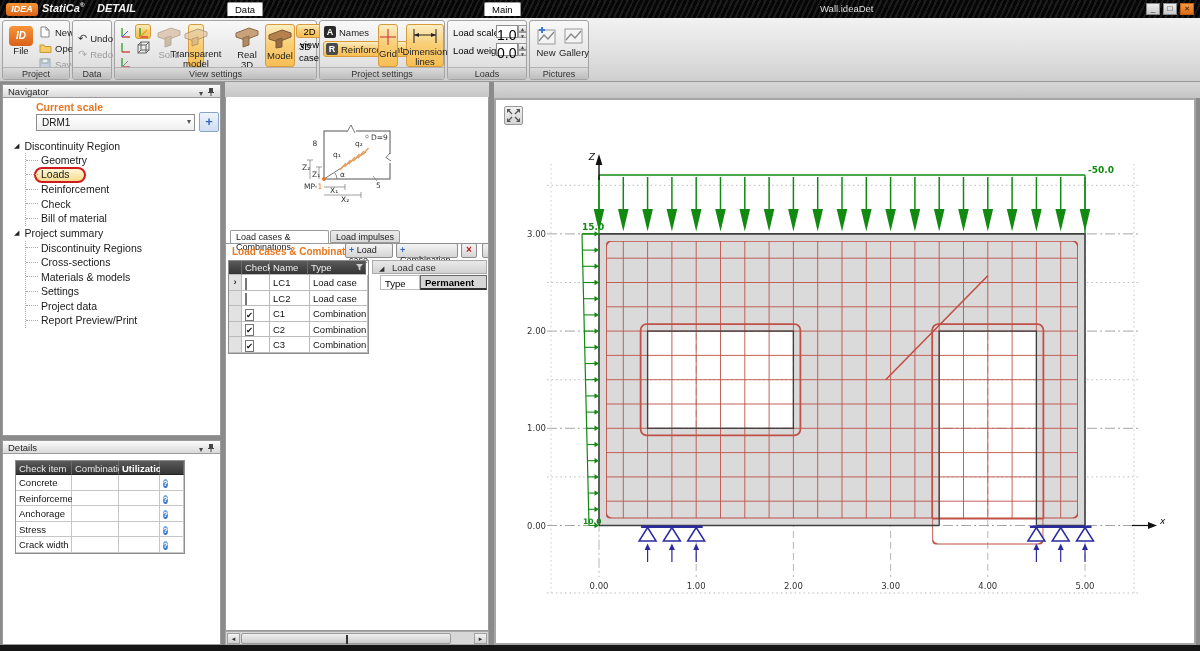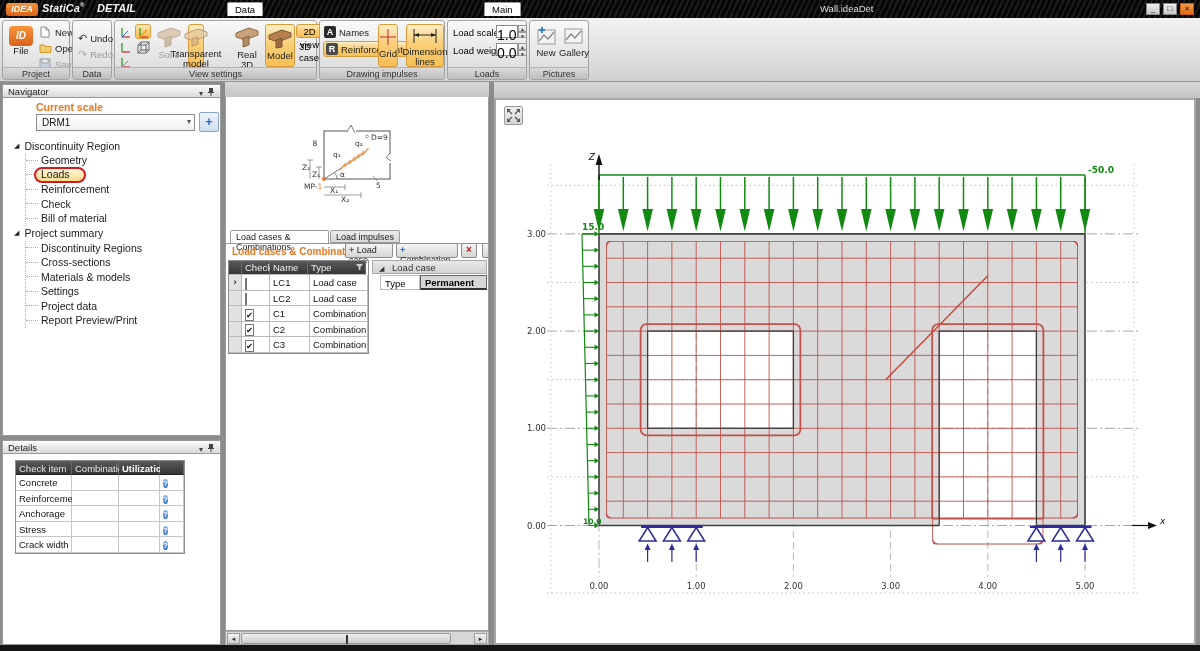--- a/index.html
+++ b/index.html
@@ -229,21 +229,21 @@
     <div class="bigbtn ob" style="left:86px;width:38px">
       <span><svg width="28" height="18">
             <line x1="3" y1="2" x2="3" y2="16" stroke="#222"></line>
             <line x1="25" y1="2" x2="25" y2="16" stroke="#222"></line>
             <line x1="3" y1="8" x2="25" y2="8" stroke="#222"></line>
             <polygon points="3,8 8,6 8,10" fill="#222"></polygon>
             <polygon points="25,8 20,6 20,10" fill="#222"></polygon>
           </svg></span>
       <span class="cap">Dimension lines</span>
     </div>
-    <div class="g-label">Drawing impulses</div>
+    <div class="g-label">Project settings</div>
   </div>
 
   <div class="g-box" style="left:447px;width:80px">
     <span class="abs" style="left:5px;top:6px;font-size:9.5px">Load scale</span>
     <div class="spin" style="left:48px;top:4px;width:22px">1.0</div>
     <div class="spin-ar" style="left:70px;top:4px">
         <div>▲</div>
         <div>▼</div>
       </div>
     <span class="abs" style="left:5px;top:24px;font-size:9.5px">Load weight</span>

